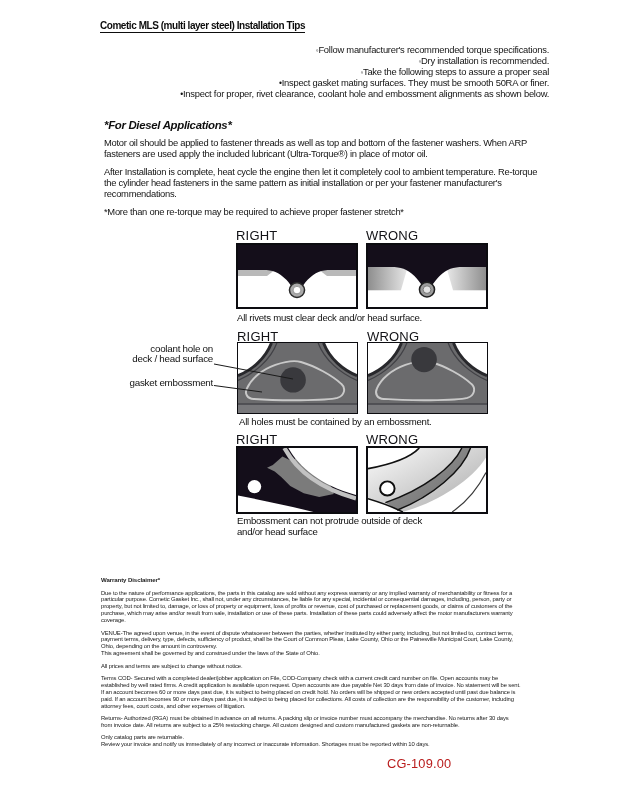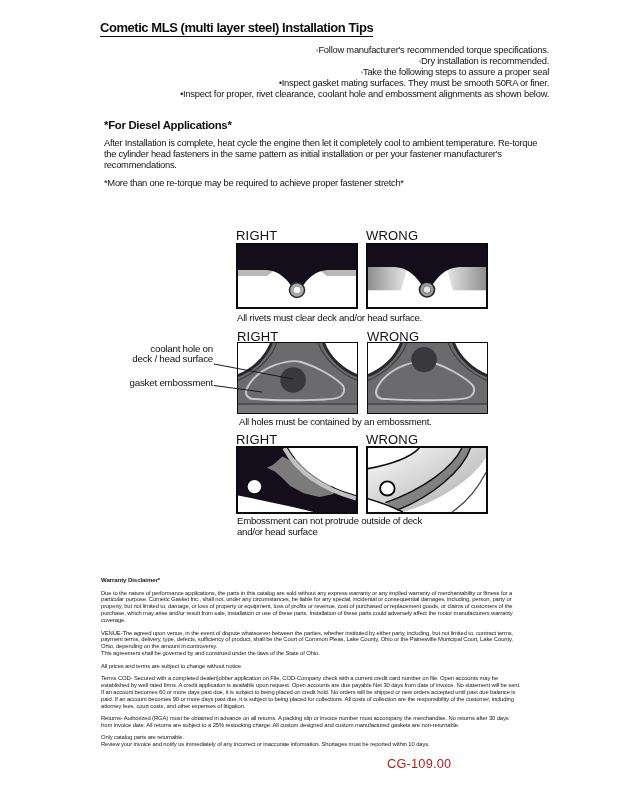--- a/index.html
+++ b/index.html
@@ -3,30 +3,30 @@
 <meta charset="utf-8">
 <style>
   html,body{margin:0;padding:0;background:#fff;}
   .page{
     position:relative;width:618px;height:800px;background:#ffffff;overflow:hidden;
     font-family:"Liberation Sans","DejaVu Sans",sans-serif;color:#111;
   }
   
   .title{
     position:absolute;left:100px;top:20px;margin:0;
-    font-size:13px;font-weight:bold;letter-spacing:-0.45px;color:#0d0d0d;
+    font-size:10px;font-weight:bold;letter-spacing:-0.45px;color:#0d0d0d;
     border-bottom:1.6px solid #0d0d0d;padding-bottom:1px;display:inline-block;
   }
   .bullets{position:absolute;left:89px;top:45px;width:460px;font-size:9.4px;letter-spacing:-0.25px;color:#141414;}
   .b1,.b2{line-height:10.5px;white-space:nowrap;text-align:right;}
   .b1 .m1{display:inline-block;width:7px;font-size:8px;vertical-align:0.5px;}
   .b2{margin-left:28px;}
   .b2 .m2{display:inline-block;width:7px;font-size:8.5px;}
   .diesel{position:absolute;left:104px;top:119px;width:434px;}
-  .diesel h2{margin:0 0 6px 0;font-size:11.4px;font-weight:bold;letter-spacing:-0.3px;color:#0f0f0f;}
+  .diesel h2{margin:0 0 6px 0;font-size:11.4px;font-weight:bold;letter-spacing:-0.3px;color:#0f0f0f;font-style:italic;}
   .diesel p{margin:0 0 7px 0;font-size:9.4px;line-height:11px;letter-spacing:-0.28px;color:#141414;}
   
   .fig-label{position:absolute;width:122px;text-align:left;font-size:13px;letter-spacing:0.2px;color:#121216;}
   .fig-box{position:absolute;box-sizing:border-box;border:2px solid #0c0c10;background:#fff;}
   .fig-box svg{display:block;width:100%;height:100%;}
   .fig-caption{position:absolute;font-size:9.6px;line-height:10.6px;letter-spacing:-0.25px;color:#101010;}
   .callout{position:absolute;right:405px;text-align:right;font-size:9.8px;line-height:10.4px;letter-spacing:-0.25px;color:#101010;white-space:nowrap;}
   .overlay{position:absolute;left:0;top:0;width:618px;height:800px;pointer-events:none;z-index:10;}
   
   .disclaimer{position:absolute;left:101px;top:576px;width:420px;color:#1a1a1a;}
@@ -45,20 +45,21 @@
   <div class="bullets">
     <div class="b1"><span class="m1">◦</span><span>Follow manufacturer's recommended torque specifications.</span></div>
     <div class="b1"><span class="m1">◦</span><span>Dry installation is recommended.</span></div>
     <div class="b1"><span class="m1">◦</span><span>Take the following steps to assure a proper seal</span></div>
     <div class="b2"><span class="m2">•</span><span>Inspect gasket mating surfaces.  They must be smooth 50RA or finer.</span></div>
     <div class="b2"><span class="m2">•</span><span>Inspect for proper, rivet clearance, coolant hole and embossment alignments as shown below.</span></div>
   </div>
 
   <div class="diesel">
     <h2>*For Diesel Applications*</h2>
+    <p>Motor oil should be applied to fastener threads as well as top and bottom of the fastener washers. When ARP fasteners are used apply the included lubricant (Ultra-Torque®) in place of motor oil.</p>
     <p>After Installation is complete, heat cycle the engine then let it completely cool to ambient temperature. Re-torque the cylinder head fasteners in the same pattern as initial installation or per your fastener manufacturer's recommendations.</p>
     <p>*More than one re-torque may be required to achieve proper fastener stretch*</p>
   </div>
 
   <div class="fig-label" style="left:236px;top:228px;">RIGHT</div>
   <div class="fig-label" style="left:366px;top:228px;">WRONG</div>
 
   <div class="fig-box" style="left:236px;top:243px;width:122px;height:66px;">
     <svg viewBox="0 0 122 66" preserveAspectRatio="none">
       <rect width="122" height="66" fill="#ffffff"></rect>

